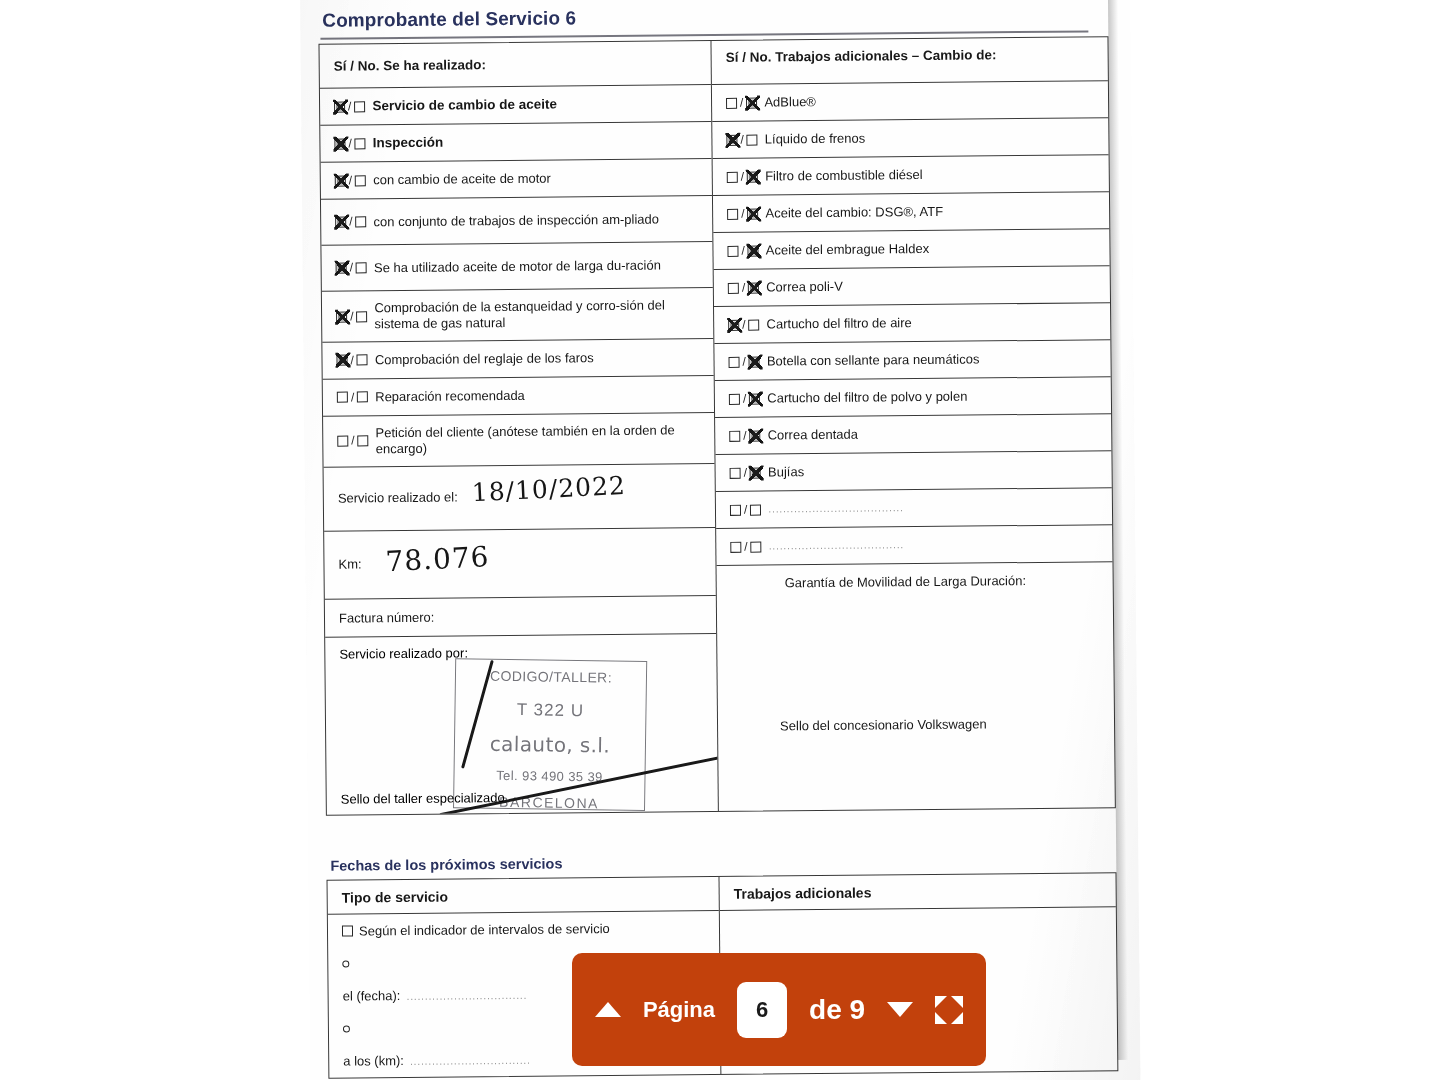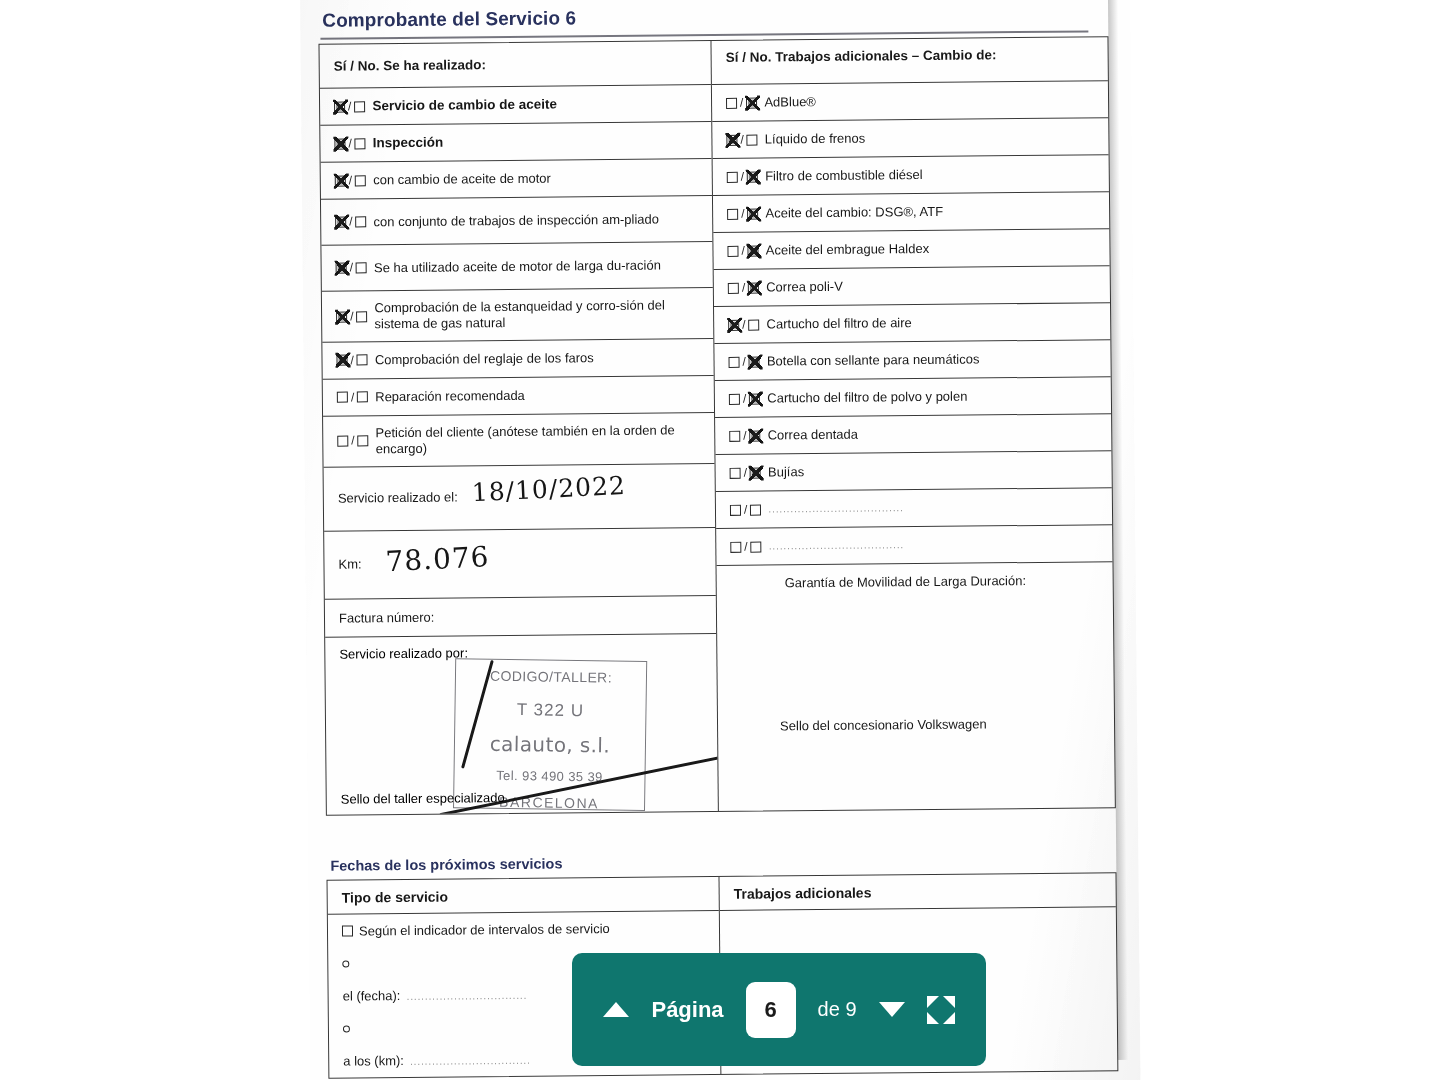--- a/index.html
+++ b/index.html
@@ -239,21 +239,21 @@
   .circ {
     width: 7px; height: 7px; border: 1.6px solid #2a2a2a;
     border-radius: 50%; display: inline-block;
   }
 
   
   #toolbar {
     position: absolute;
     left: 572px; top: 953px;
     width: 414px; height: 113px;
-    background: #0f766e;
+    background: #c2410c;
     border-radius: 10px;
     display: flex;
     align-items: center;
     justify-content: center;
     gap: 22px;
     color: #fff;
     z-index: 50;
   }
   .tb-arrow {
     width: 0; height: 0;
@@ -265,21 +265,21 @@
   .tb-down { border-top: 15px solid #ffffff; }
   .tb-label { font-size: 22px; font-weight: bold; }
   .tb-input {
     width: 50px; height: 56px;
     background: #fff; color: #1b1b1b;
     border-radius: 9px;
     display: flex; align-items: center; justify-content: center;
     font-size: 22px; font-weight: bold;
     cursor: text;
   }
-  .tb-of { font-size: 20px; font-weight: normal; }
+  .tb-of { font-size: 28px; font-weight: bold; }
   .tb-expand { width: 28px; height: 28px; position: relative; cursor: pointer; }
   .tb-expand span { position: absolute; width: 0; height: 0; }
   .tb-expand .a { top:0; left:0;  border-top:12px solid #fff; border-right:12px solid transparent; }
   .tb-expand .b { top:0; right:0; border-top:12px solid #fff; border-left:12px solid transparent; }
   .tb-expand .c { bottom:0; left:0;  border-bottom:12px solid #fff; border-right:12px solid transparent; }
   .tb-expand .d { bottom:0; right:0; border-bottom:12px solid #fff; border-left:12px solid transparent; }
 </style>
 </head>
 <body>
 

